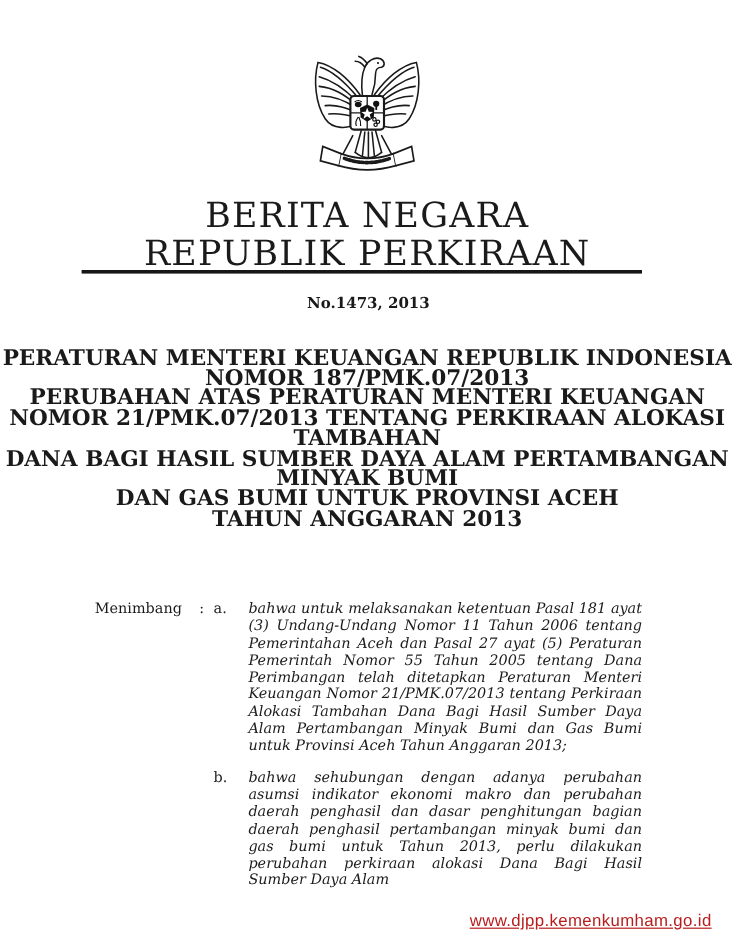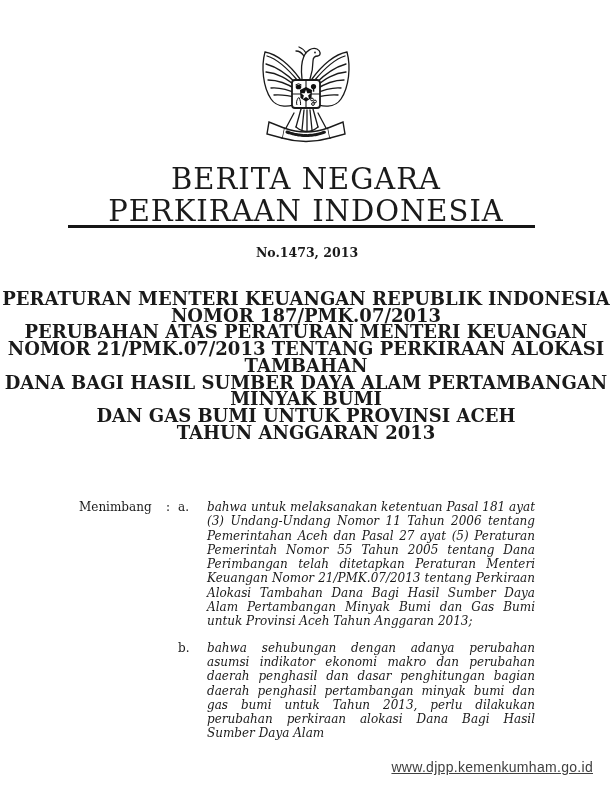--- a/index.html
+++ b/index.html
@@ -62,21 +62,21 @@
   .cons-row { display:flex; align-items:flex-start; }
   .cons-row.row-b { margin-top:12px; }
   .cons-label { width:87px; }
   .cons-colon { width:12px; }
   .cons-letter { width:29px; }
   .cons-text { width:328px; text-align:justify;font-style:italic; }
   .footer-url {
     position:absolute; top:759px; right:19px;
     font-family:"Liberation Sans", sans-serif;
     font-size:14px; letter-spacing:0.3px;
-    color:#404040;
+    color:#b91c1c;
     text-decoration:underline;
     cursor:pointer;
   }
 </style>
 </head>
 <body>
 
 <div class="page">
 
   <div class="emblem">
@@ -132,21 +132,21 @@
       <g stroke="#111111" fill="none" stroke-width="1">
         <circle cx="52" cy="56.5" r="1.4"></circle>
         <circle cx="55" cy="58.5" r="1.4"></circle>
         <circle cx="53" cy="61" r="1.4"></circle>
       </g>
     </svg>
   </div>
 
   <div class="masthead">
     <div>BERITA NEGARA</div>
-    <div>PERKIRAAN INDONESIA</div>
+    <div>REPUBLIK PERKIRAAN</div>
   </div>
 
   <div class="rule"></div>
 
   <div class="issue-row">
     <div class="issue-no">No.1473, 2013</div>
   </div>
 
   <div class="title-block">
     <div>PERATURAN MENTERI KEUANGAN REPUBLIK INDONESIA</div>

